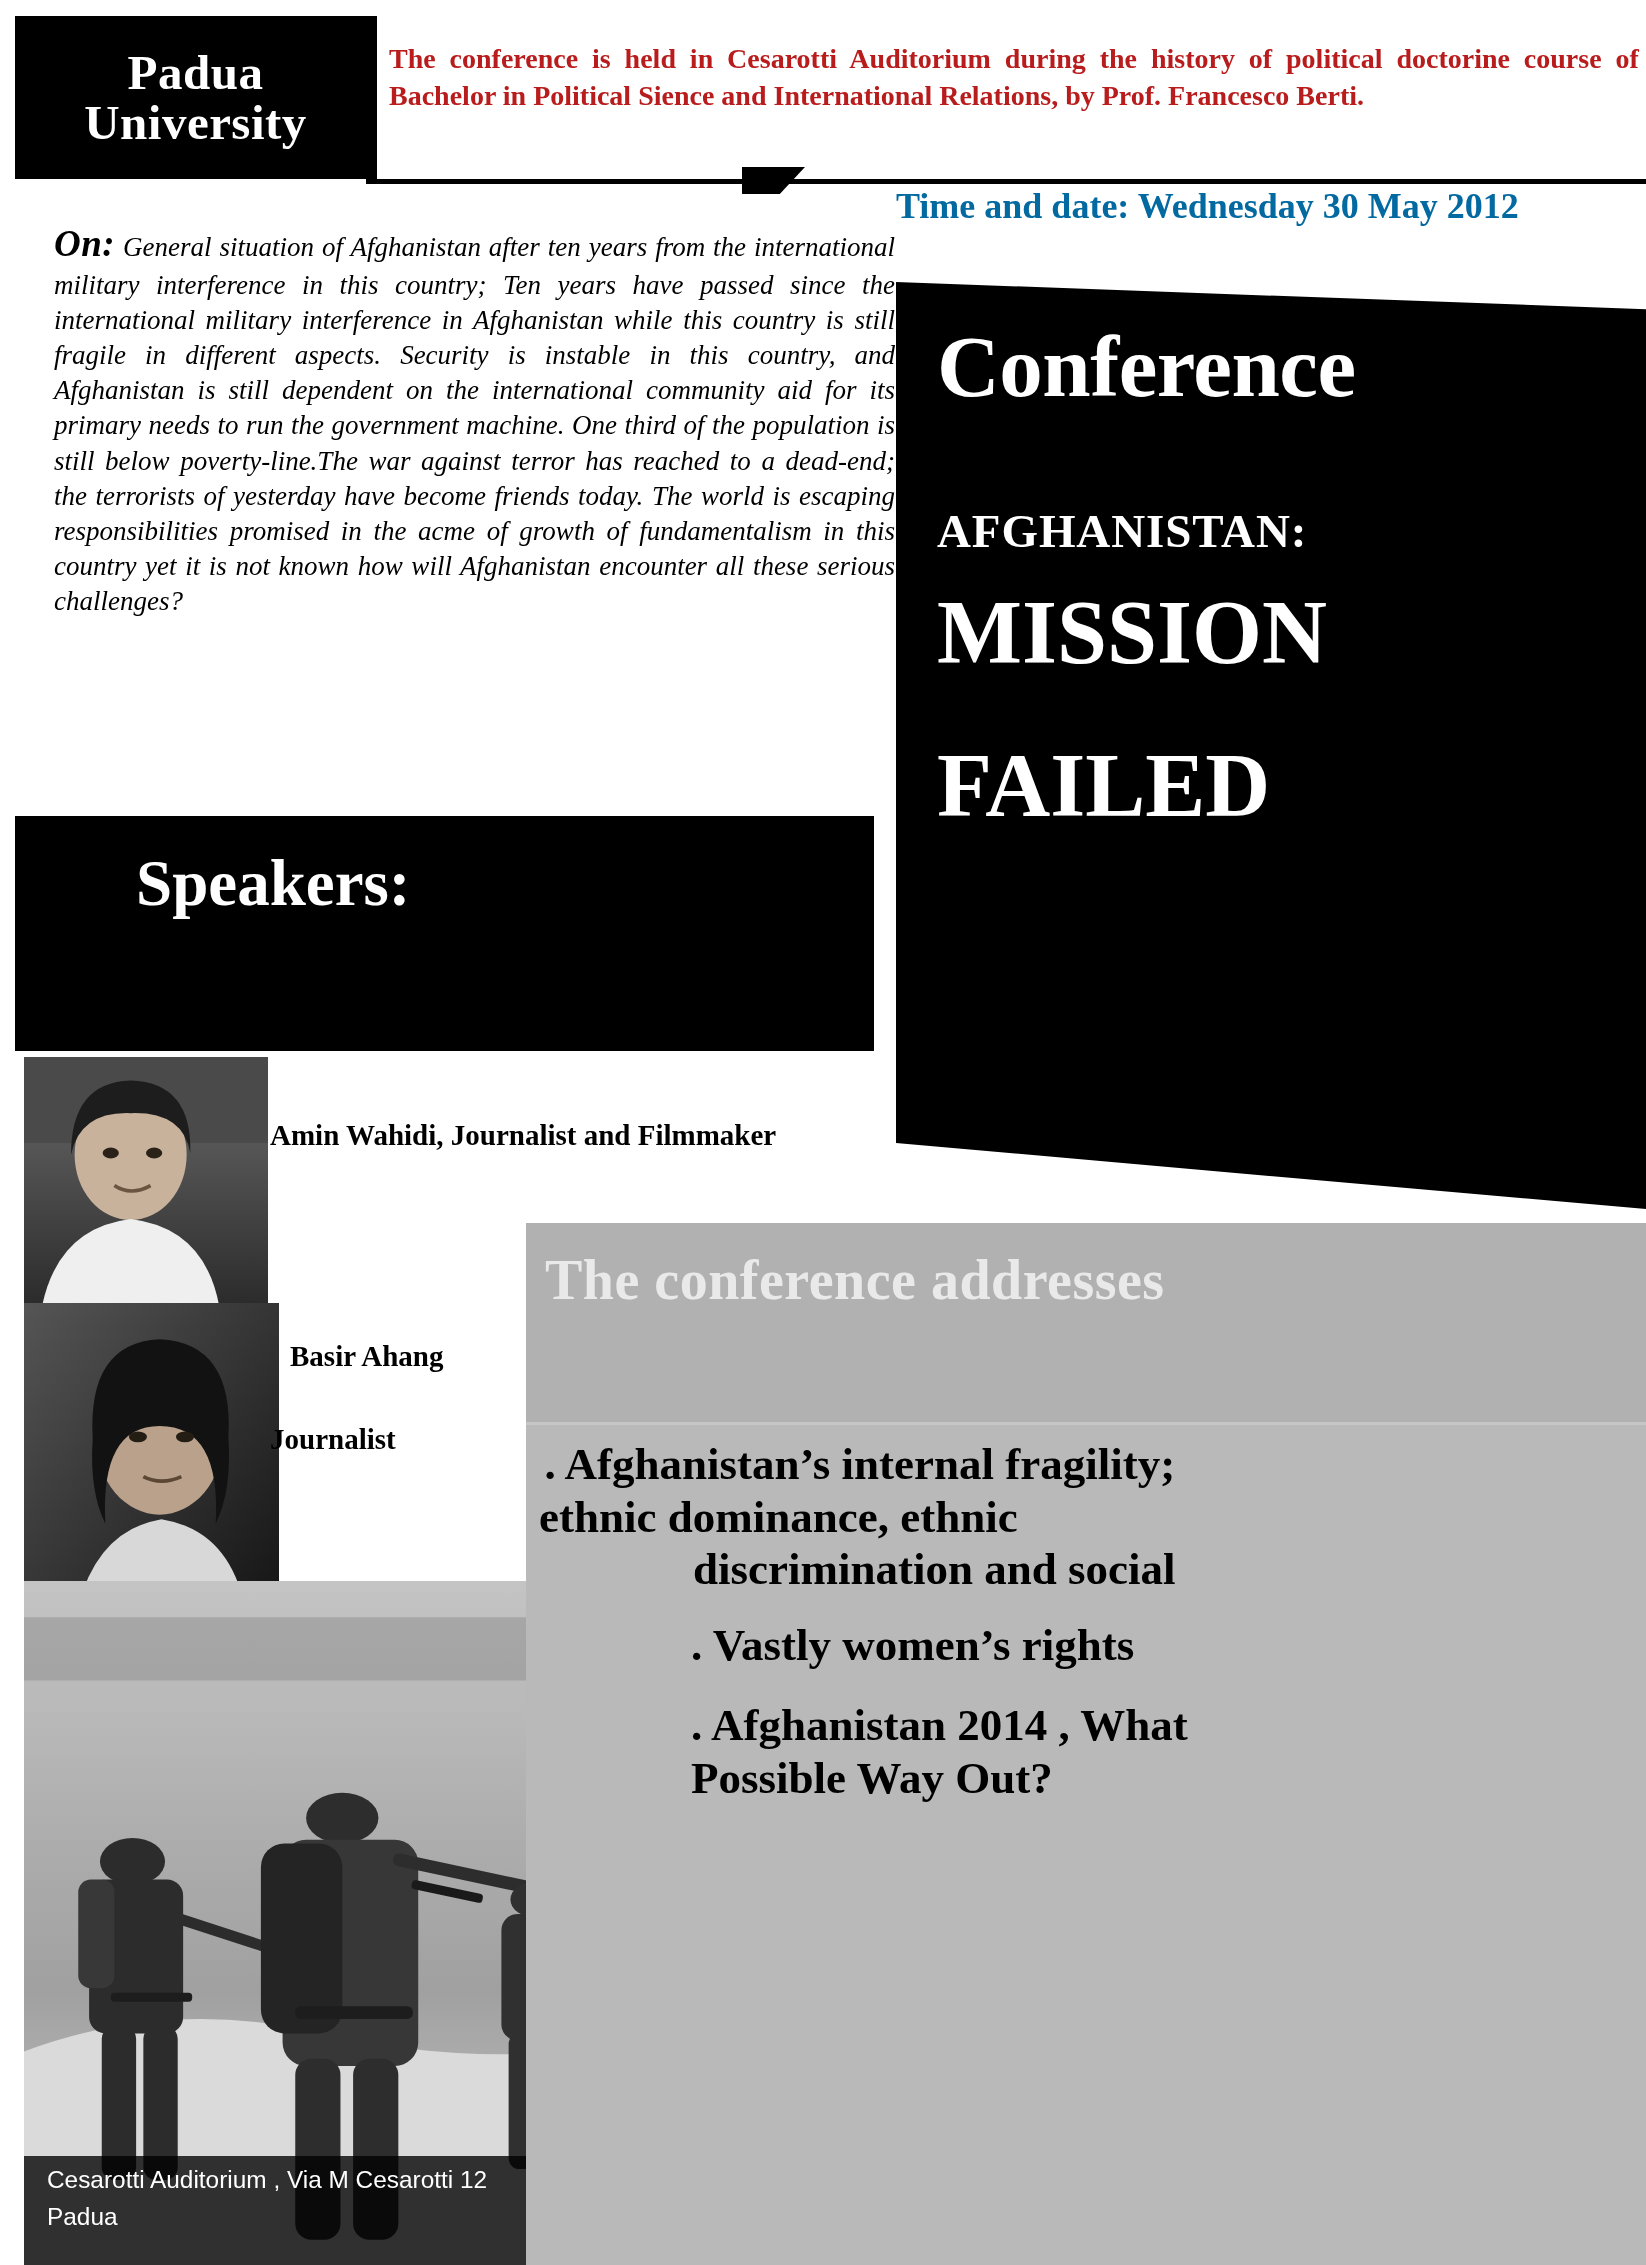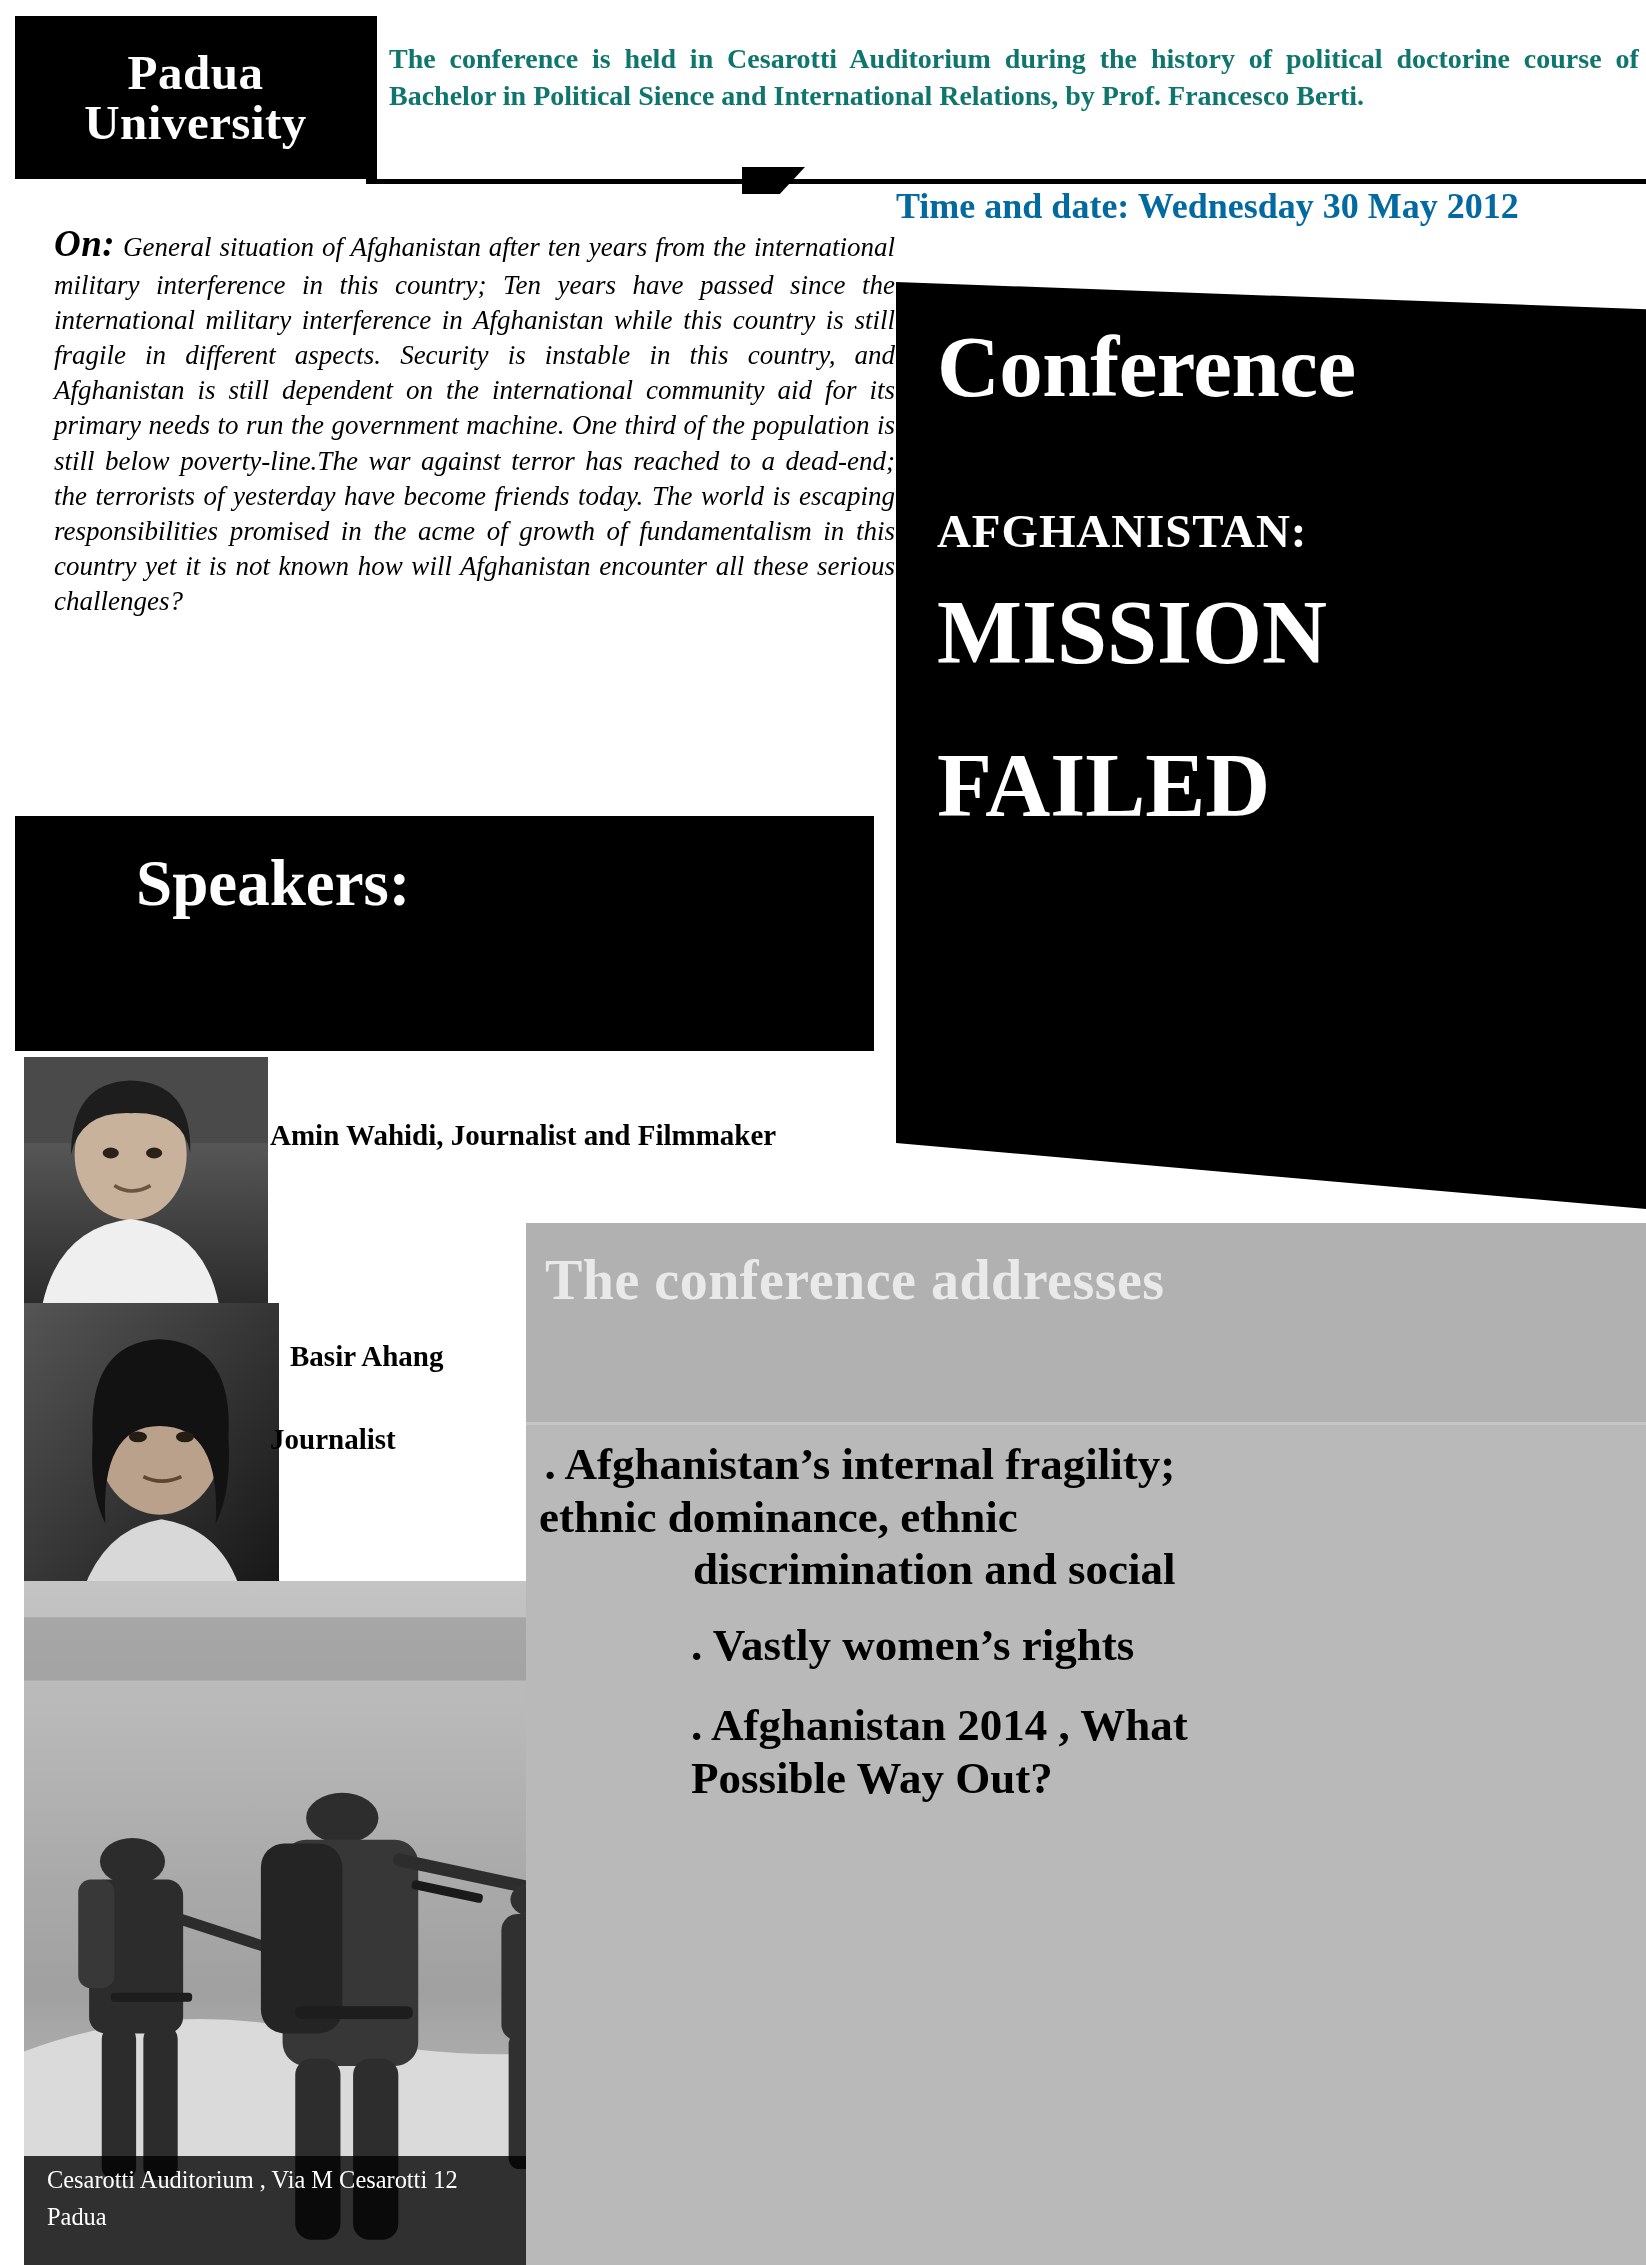--- a/index.html
+++ b/index.html
@@ -38,21 +38,21 @@
   .uni-block .l2 { font-size: 49px; letter-spacing: 0.5px; }
 
   .header-text {
     position: absolute;
     left: 389px; top: 40px;
     width: 1257px;
     font-size: 28px;
     font-weight: bold;
     line-height: 1.33;
     text-align: justify;
-    color: #0f766e;
+    color: #b91c1c;
     padding-right: 7.2px;
     box-sizing: border-box;
   }
 
   .header-rule {
     position: absolute;
     left: 366px; top: 179px;
     width: 1280px; height: 4.5px;
     background: #000;
   }
@@ -202,21 +202,21 @@
     color: #000;
   }
 
   
   .photo-caption {
     position: absolute;
     left: 47px; top: 2162px;
     width: 597px;
     font-size: 24.4px;
     color: #ffffff;
-    font-family: Liberation Serif, serif;
+    font-family: Liberation Sans, sans-serif;
     line-height: 1.5;
   }
 
   
   .addr-panel {
     position: absolute;
     left: 526px; top: 1223px;
     width: 1120px; height: 1042px;
     background: #b9b9b9;
   }

